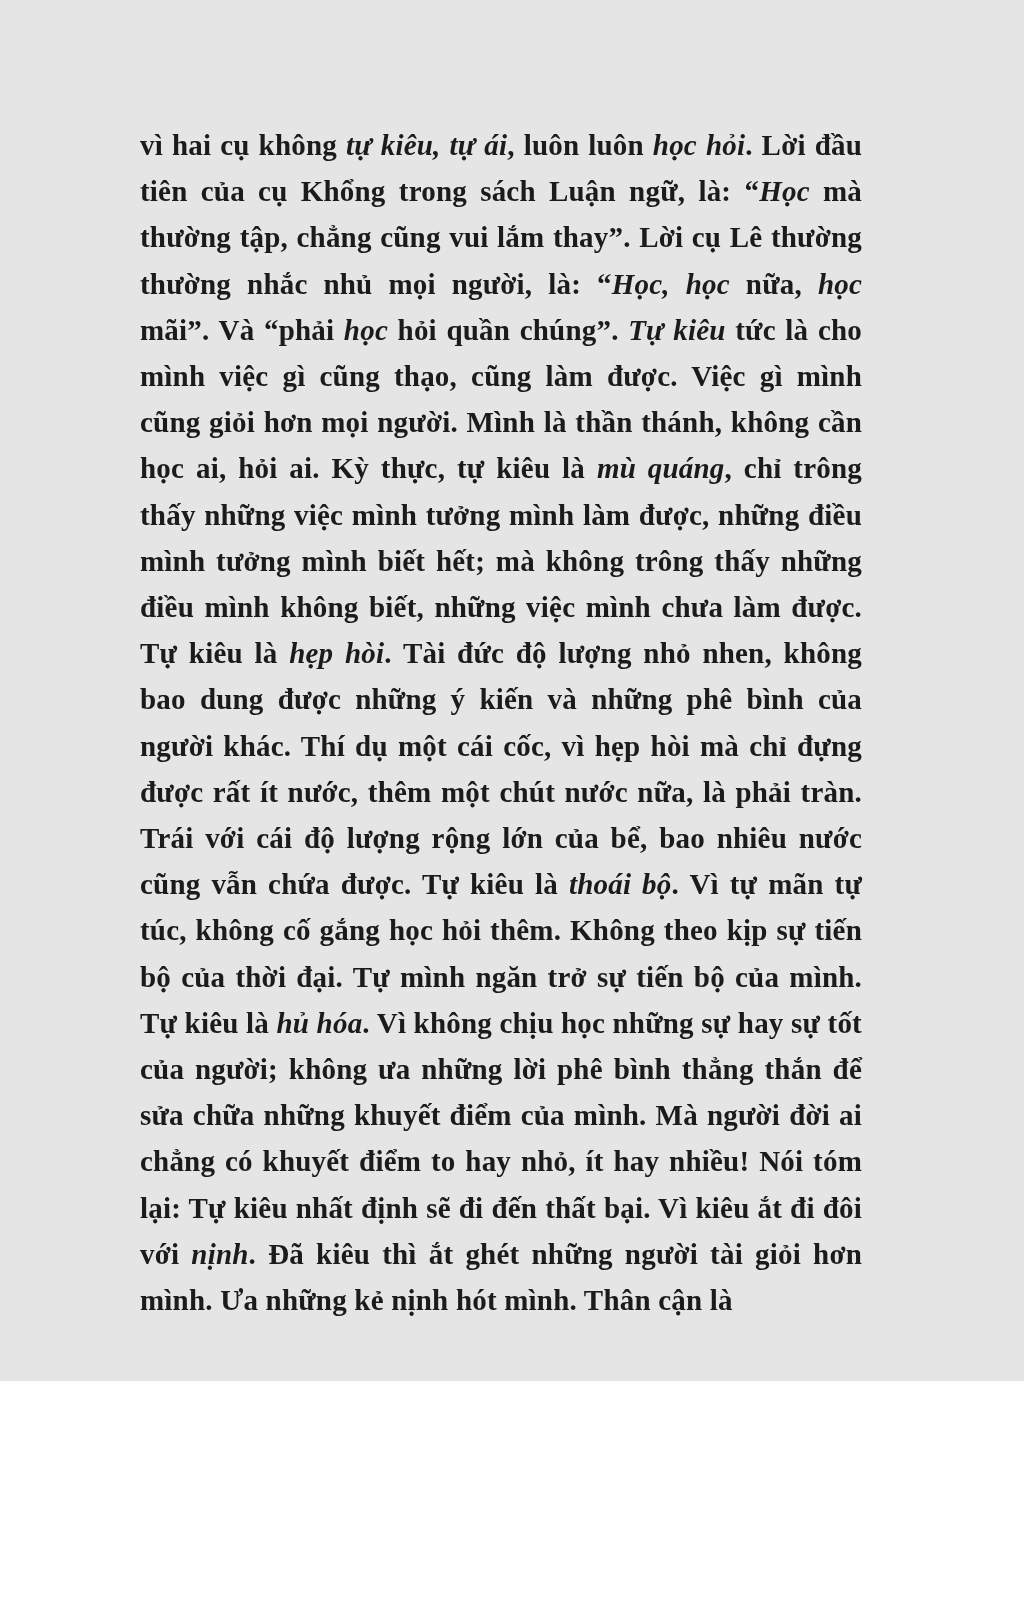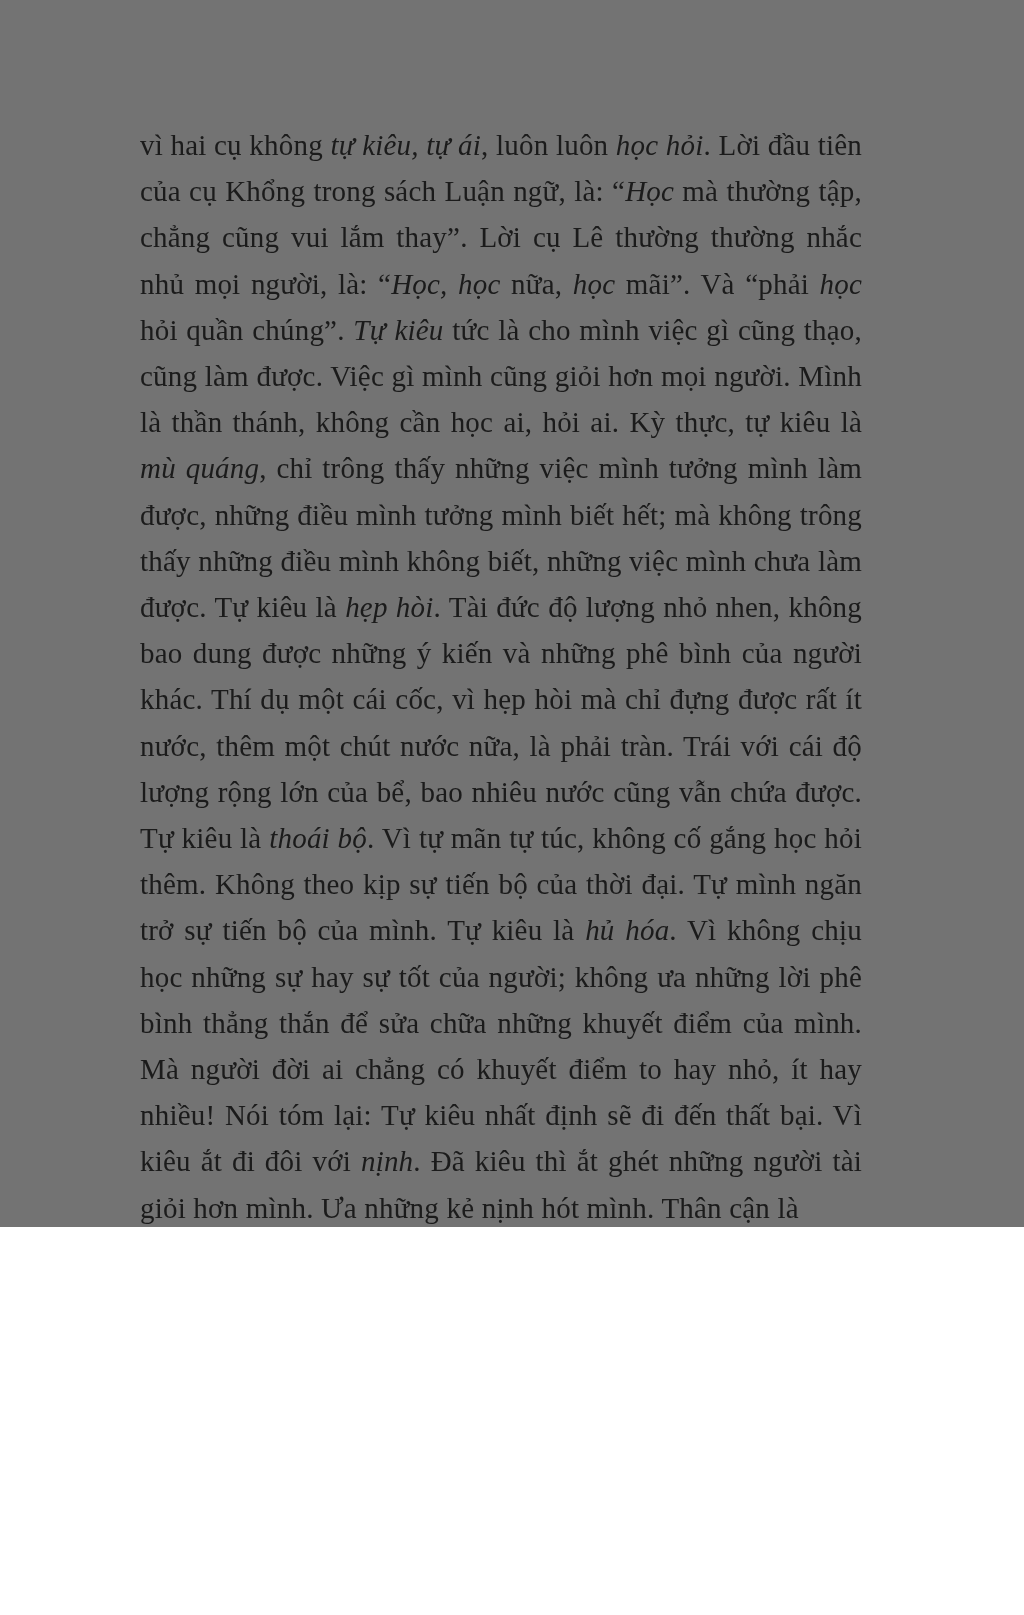--- a/index.html
+++ b/index.html
@@ -3,23 +3,24 @@
 <meta charset="utf-8">
 <style>
   html, body {
     margin: 0;
     padding: 0;
     background: #ffffff;
   }
   .page {
     position: relative;
     width: 1024px;
-    height: 1227px;
-    background: #737373;
+    height: 1381px;
+    background: #e5e5e5;
     overflow: hidden;
+    font-weight: bold;
   }
   .body-text {
     position: absolute;
     left: 140px;
     top: 122px;
     width: 722px;
     margin: 0;
     font-family: "Liberation Serif", "DejaVu Serif", serif;
     font-size: 29px;
     line-height: 46.2px;

